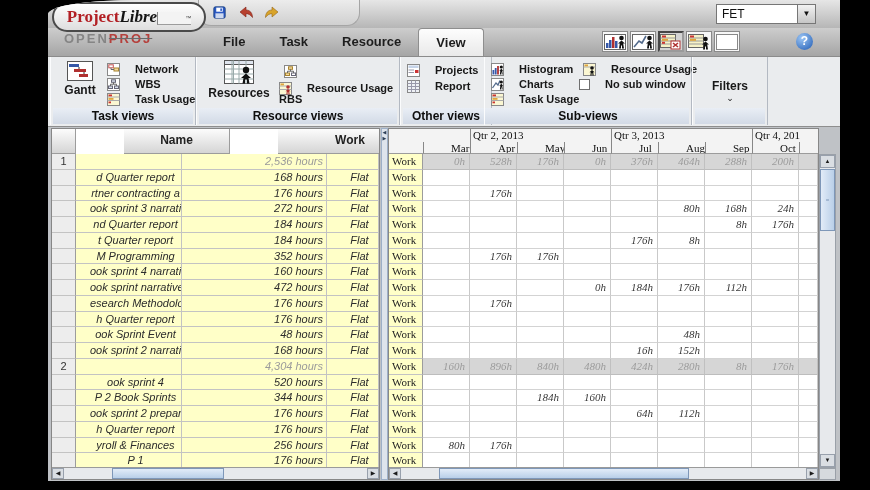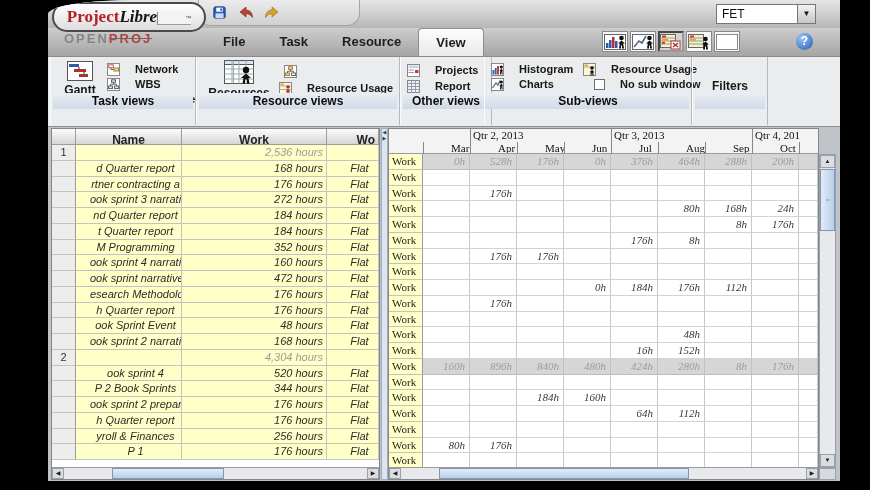--- a/index.html
+++ b/index.html
@@ -43,38 +43,38 @@
       display:flex;align-items:center;justify-content:center;}
   .tw.sel{background:#d4d4d4;border:2px inset #9a9a9a;}
   .help{position:absolute;left:748px;top:5px;width:17px;height:17px;border-radius:50%;
         background:radial-gradient(circle at 35% 30%,#9cc6f5,#1f5ab2);color:#fff;font-weight:bold;
         font-size:12px;text-align:center;line-height:17px;}
 
   
   .ribbon{position:absolute;left:0;top:57px;right:0;height:70px;background:#eaecee;
           border-bottom:1px solid #8e8e8e;box-sizing:border-box;}
   .grp{position:absolute;top:0;height:68px;border-right:1px solid #b3b9c2;border-left:1px solid #fbfcfd;box-sizing:border-box;}
-  .gstrip{position:absolute;left:2px;right:2px;bottom:16px;height:16px;
+  .gstrip{position:absolute;left:2px;right:2px;bottom:1px;height:16px;
           background:linear-gradient(#e9eef5,#d2dae6);font-weight:bold;font-size:12px;
           text-align:center;line-height:16px;color:#0e0e0e;overflow:hidden;}
   .ritem{position:absolute;display:flex;align-items:center;gap:15px;font-weight:bold;font-size:11px;
          color:#181818;height:14px;white-space:nowrap;}
   .bigbtn{position:absolute;display:flex;flex-direction:column;align-items:center;gap:2px;
           font-weight:bold;font-size:12px;color:#181818;}
   .mi{width:13px;height:13px;flex:0 0 13px;}
   .chk{width:11px;height:11px;background:#fff;border:1px solid #6f6f6f;box-sizing:border-box;flex:0 0 11px;}
   .filters-lbl{position:absolute;left:0;right:0;top:22px;text-align:center;font-weight:bold;font-size:12px;color:#181818;}
   .filters-chev{position:absolute;left:0;right:0;top:36px;text-align:center;font-size:9px;color:#222;}
 
   
   .main{position:absolute;left:0;top:127px;width:792px;height:354px;background:#bfc2c6;}
   .lpane{position:absolute;left:3px;top:1px;width:329px;height:352px;background:#fff;
          border:1px solid #878787;box-sizing:border-box;overflow:hidden;}
   .lheader,.lrow{display:grid;grid-template-columns:24px 106px 145px 52px;}
-  .lheader{height:16px;}
+  .lheader{height:25px;gap:48px;}
   .lh{background:linear-gradient(#fcfcfc,#d5d5d5);border-right:1px solid #9c9c9c;border-bottom:1px solid #9c9c9c;
       font-weight:bold;font-size:12px;color:#222;text-align:center;line-height:23px;overflow:hidden;box-sizing:border-box;}
   .lh.wo{text-align:right;padding-right:3px;}
   .lbody{height:315px;overflow:hidden;}
   .lrow{height:15.75px;box-sizing:border-box;}
   .lc{border-right:1px solid #c3c3c3;border-bottom:1px solid #c3c3c3;box-sizing:border-box;
       font-size:11px;font-style:italic;color:#2c2c2c;line-height:14.2px;white-space:nowrap;overflow:hidden;}
   .lc.num{background:#ededed;font-style:normal;text-align:center;color:#333;border-right:1px solid #9c9c9c;}
   .lc.name,.lc.cont{background:#ffffc8;padding-left:14px;text-align:center;}
   .lc.work{background:#ffffc8;text-align:right;padding-right:3px;}
@@ -369,21 +369,21 @@
       <div class="ritem" style="left:98px;top:5px;">
         <svg class="mi" viewBox="0 0 13 13">
             <rect x="0.5" y="0.5" width="12" height="12" fill="#fbf7d2" stroke="#888"></rect>
             <line x1="0.5" y1="4" x2="12.5" y2="4" stroke="#aaa"></line>
             <rect x="1.5" y="1.5" width="3.5" height="1.8" fill="#e0a63c"></rect>
             <circle cx="9" cy="5" r="1.8" fill="#111"></circle>
             <path d="M9 7 L6.5 9.3 L7.8 9.3 L7.3 12.5 L8.6 12.5 L8.6 10.3 L9.4 10.3 L9.4 12.5 L10.7 12.5 L10.2 9.3 L11.5 9.3 Z" fill="#111"></path>
           </svg>
         <span>Resource Usage</span>
       </div>
-      <div class="ritem" style="left:109px;top:20px;">
+      <div class="ritem" style="left:94px;top:20px;">
         <span class="chk"></span>
         <span>No sub window</span>
       </div>
       <div class="gstrip">Sub-views</div>
     </div>
 
     <div class="grp" style="left:644px;width:76px;">
       <div class="filters-lbl">Filters</div>
       <div class="filters-chev">⌄</div>
       <div class="gstrip"></div>

